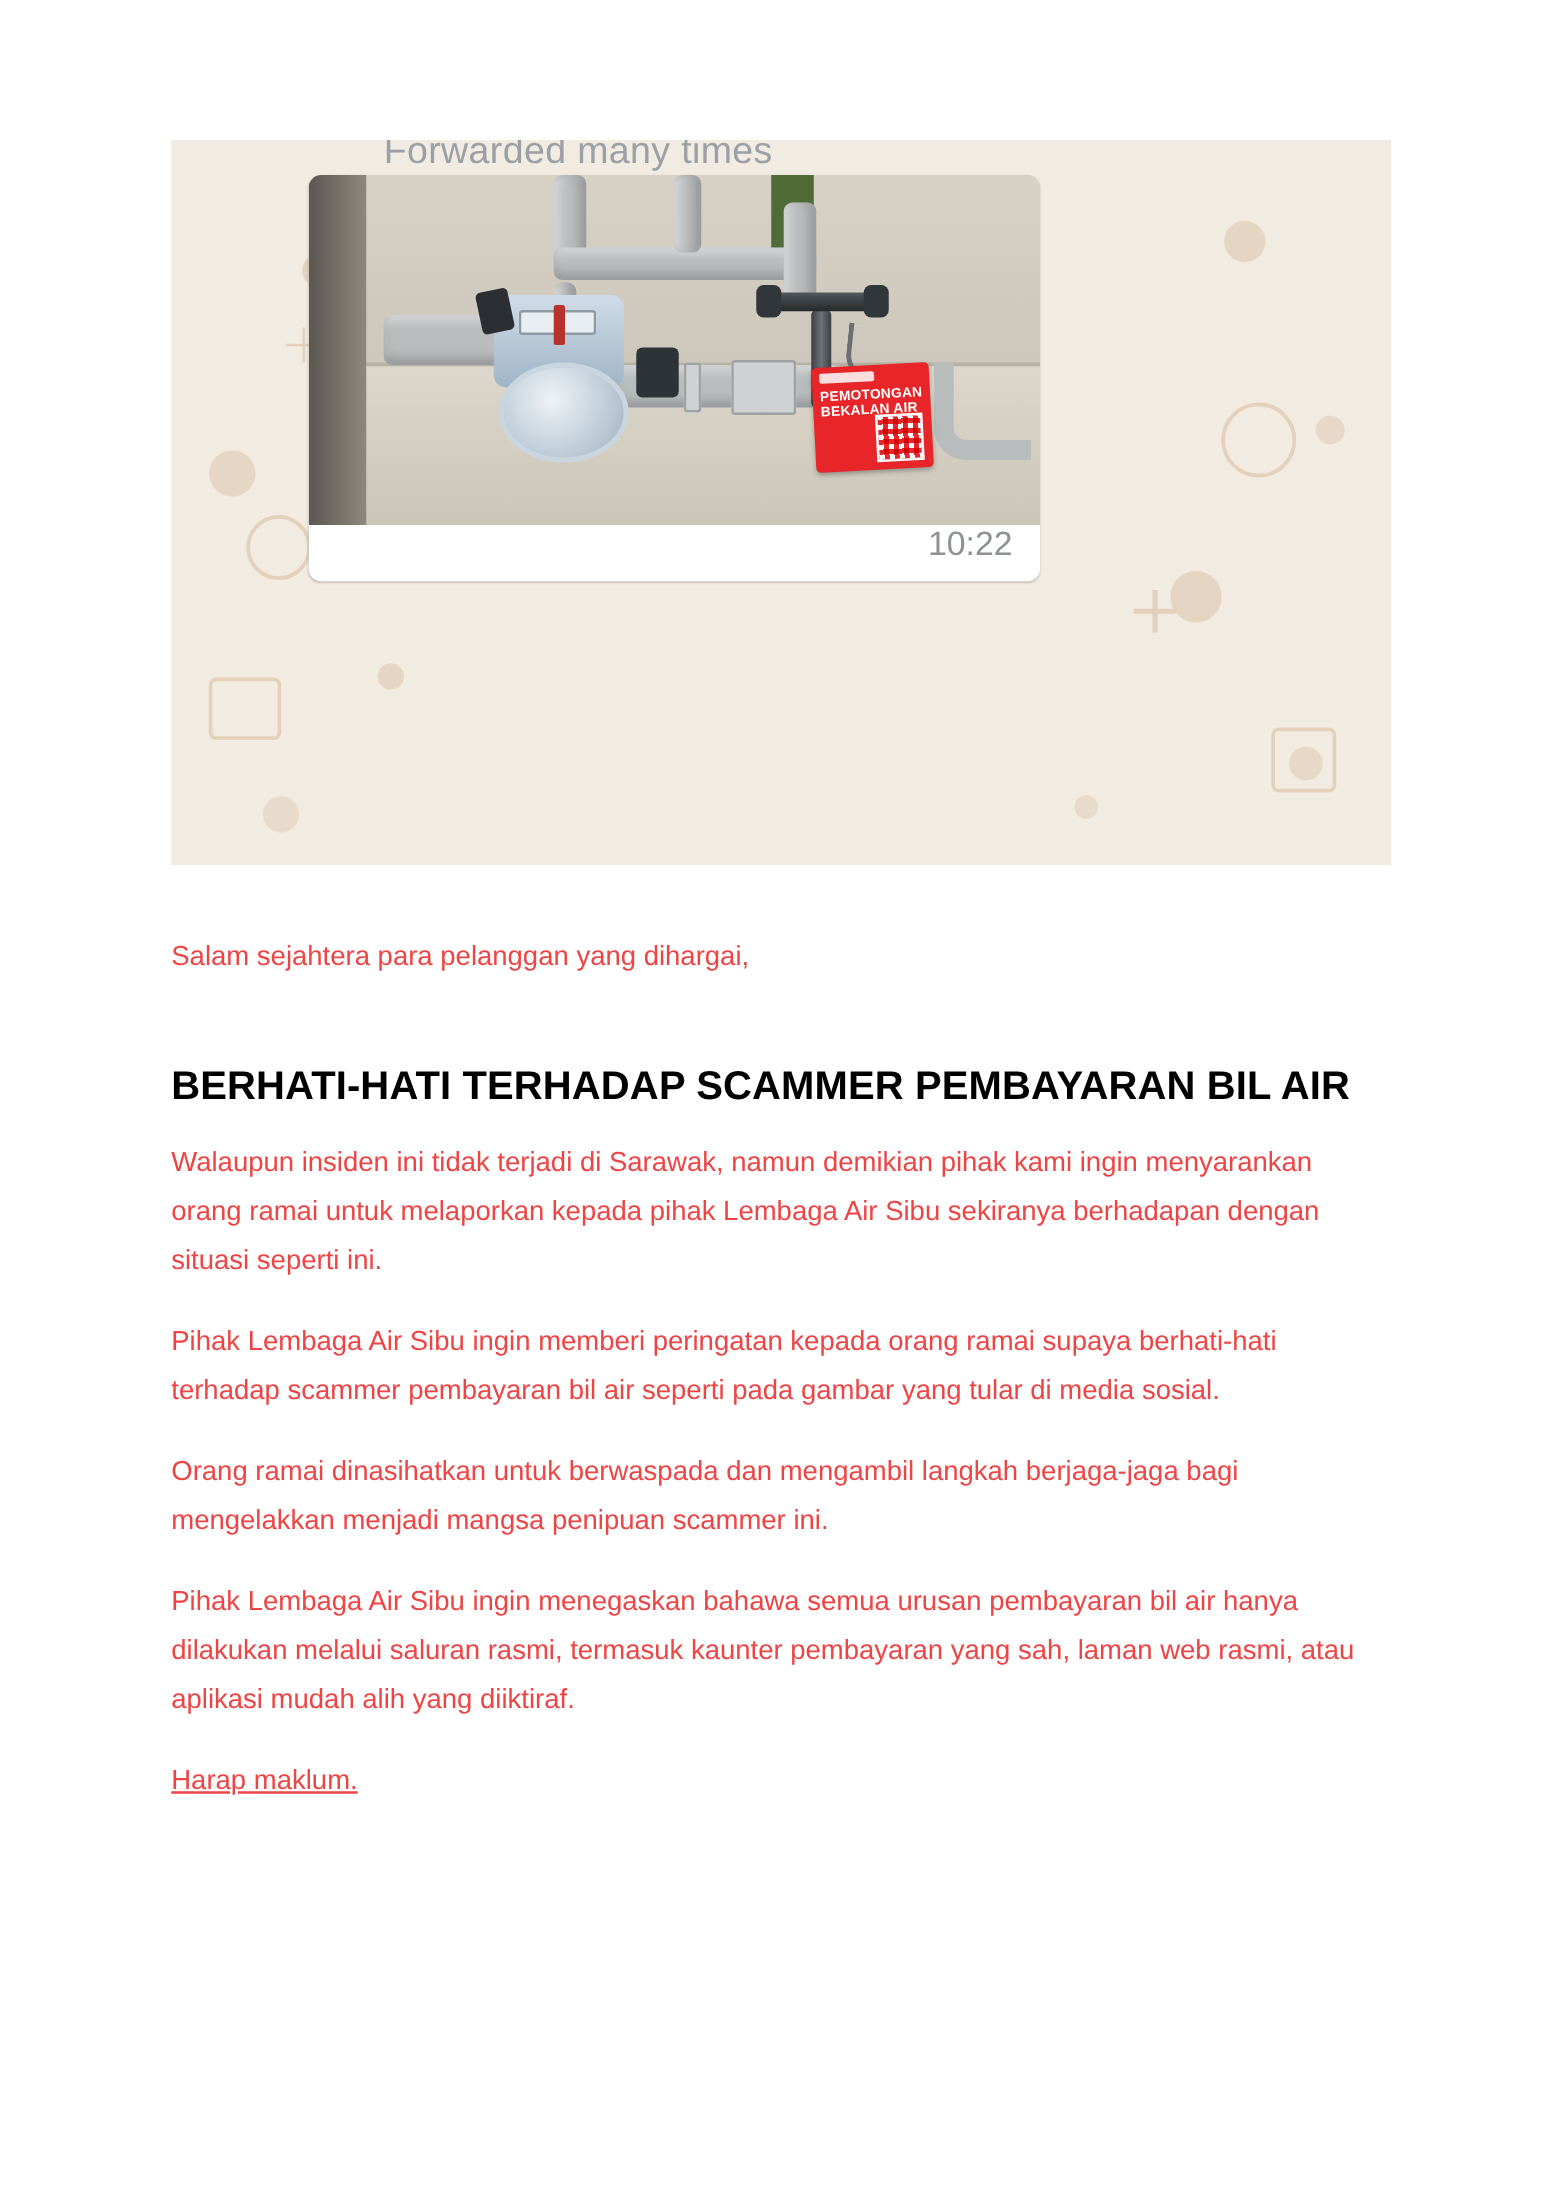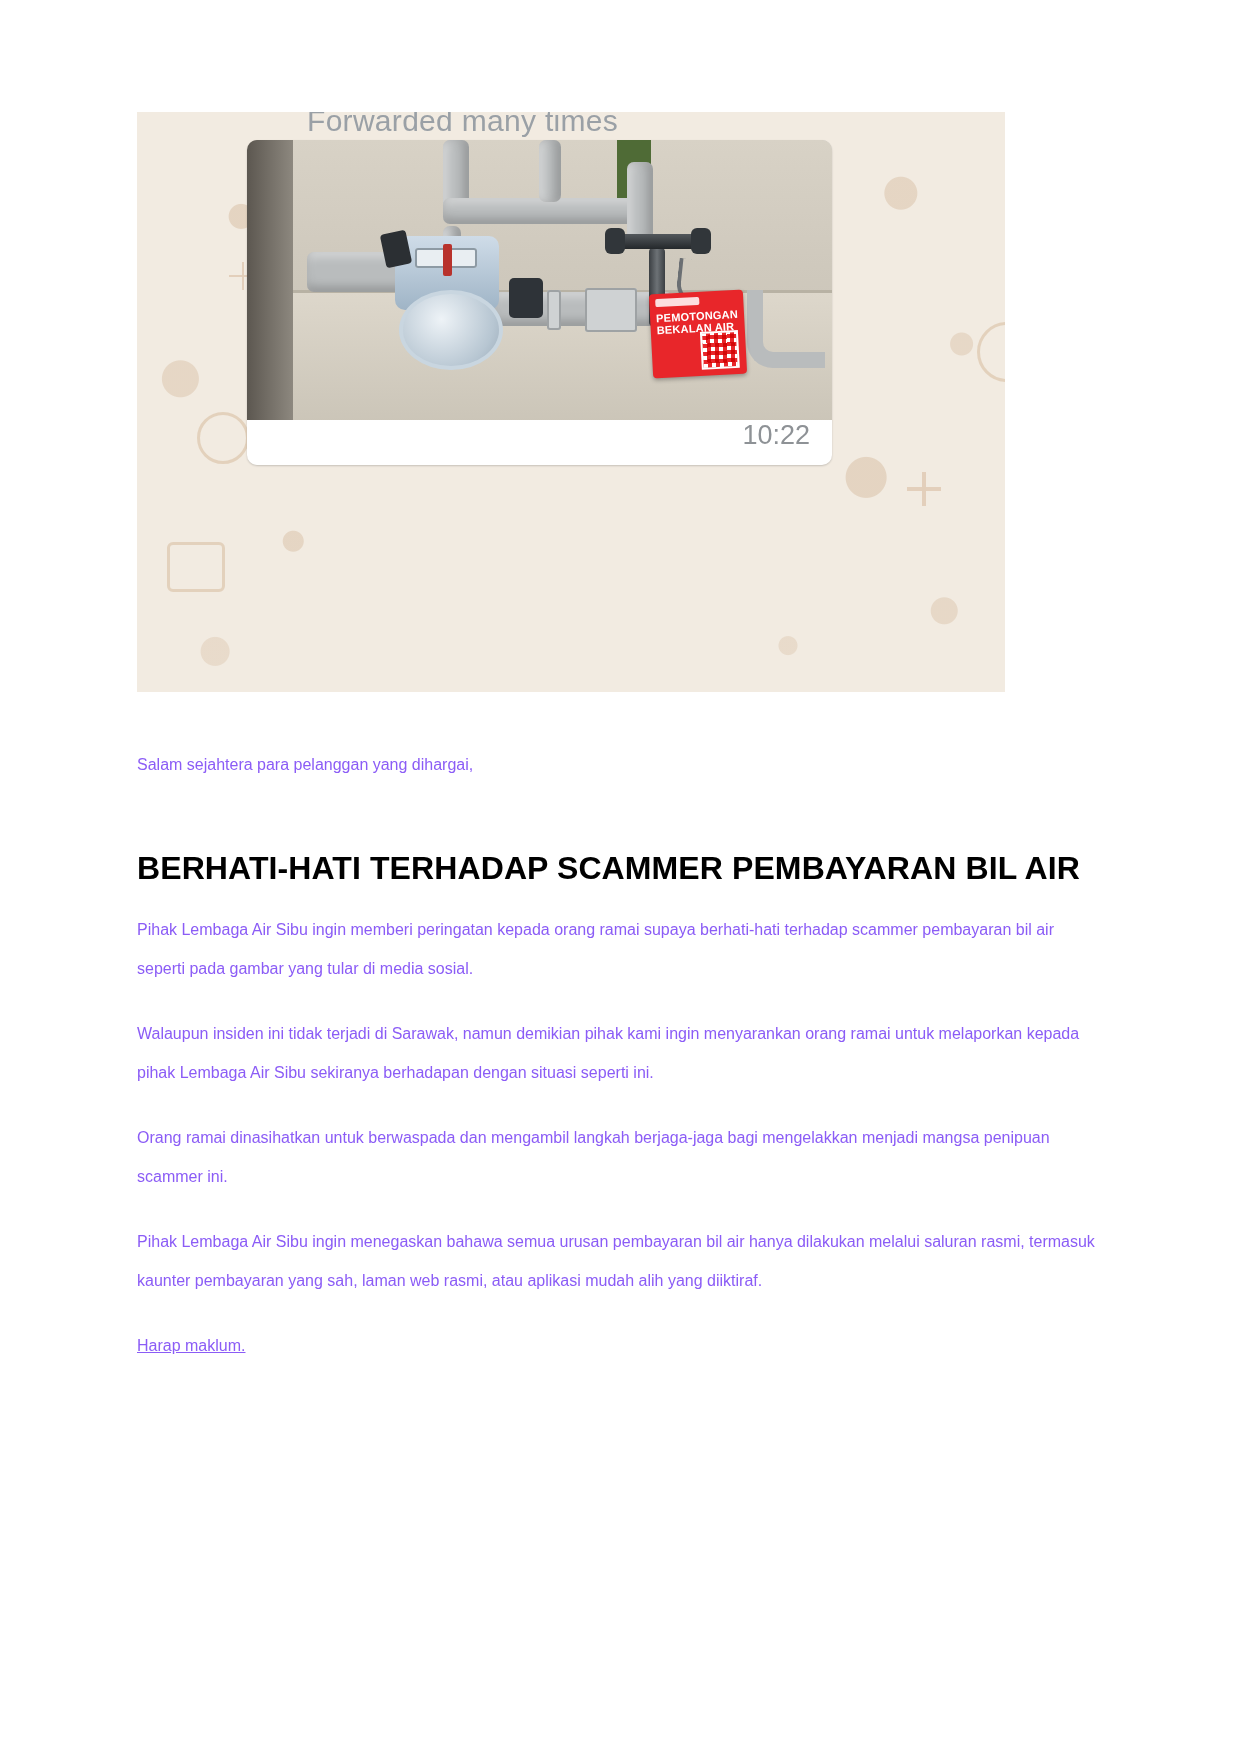--- a/index.html
+++ b/index.html
@@ -14,21 +14,21 @@
     color: #000000;
     position: relative;
     overflow: hidden;
   }
 
   
   .screenshot-wrap {
     position: absolute;
     left: 137px;
     top: 112px;
-    width: 868px;
+    width: 976px;
     height: 580px;
     background: #f3ece2;
     overflow: hidden;
   }
   
   .doodles {
     position: absolute;
     inset: 0;
     background-color: #f2ebe1;
     background-image:
@@ -212,23 +212,23 @@
 
   
   .doc {
     position: absolute;
     left: 137px;
     top: 745px;
     width: 965px;
   }
   .doc p {
     margin: 0 0 26px 0;
-    font-size: 16px;
+    font-size: 22px;
     line-height: 39px;
-    color: #8b5cf6;
+    color: #ef4444;
   }
   .greeting { margin-bottom: 66px !important; }
   .doc h2 {
     font-size: 32px;
     line-height: 36px;
     font-weight: bold;
     margin: 0 0 24px 0;
     letter-spacing: .1px;
   }
   .closing { margin-top: 66px; text-decoration: underline; }
@@ -291,19 +291,19 @@
 
     <div class="bubble-time">10:22</div>
   </div>
 </div>
 
 <div class="doc">
   <p class="greeting">Salam sejahtera para pelanggan yang dihargai,</p>
 
   <h2>BERHATI-HATI TERHADAP SCAMMER PEMBAYARAN BIL AIR</h2>
 
+  <p>Walaupun insiden ini tidak terjadi di Sarawak, namun demikian pihak kami ingin menyarankan orang ramai untuk  melaporkan kepada pihak Lembaga Air Sibu sekiranya berhadapan dengan situasi seperti ini.</p>
   <p>Pihak Lembaga Air Sibu ingin memberi peringatan kepada orang ramai supaya berhati-hati terhadap scammer pembayaran bil air seperti pada gambar yang tular di media sosial.</p>
-  <p>Walaupun insiden ini tidak terjadi di Sarawak, namun demikian pihak kami ingin menyarankan orang ramai untuk  melaporkan kepada pihak Lembaga Air Sibu sekiranya berhadapan dengan situasi seperti ini.</p>
   <p>Orang ramai dinasihatkan untuk berwaspada dan mengambil langkah berjaga-jaga bagi mengelakkan menjadi mangsa penipuan scammer ini.</p>
   <p>Pihak Lembaga Air Sibu ingin menegaskan bahawa semua urusan pembayaran bil air hanya dilakukan melalui saluran rasmi, termasuk kaunter pembayaran yang sah, laman web rasmi,  atau aplikasi mudah alih yang diiktiraf.</p>
 
   <p class="closing">Harap maklum.</p>
 </div>
 
 </body></html>

